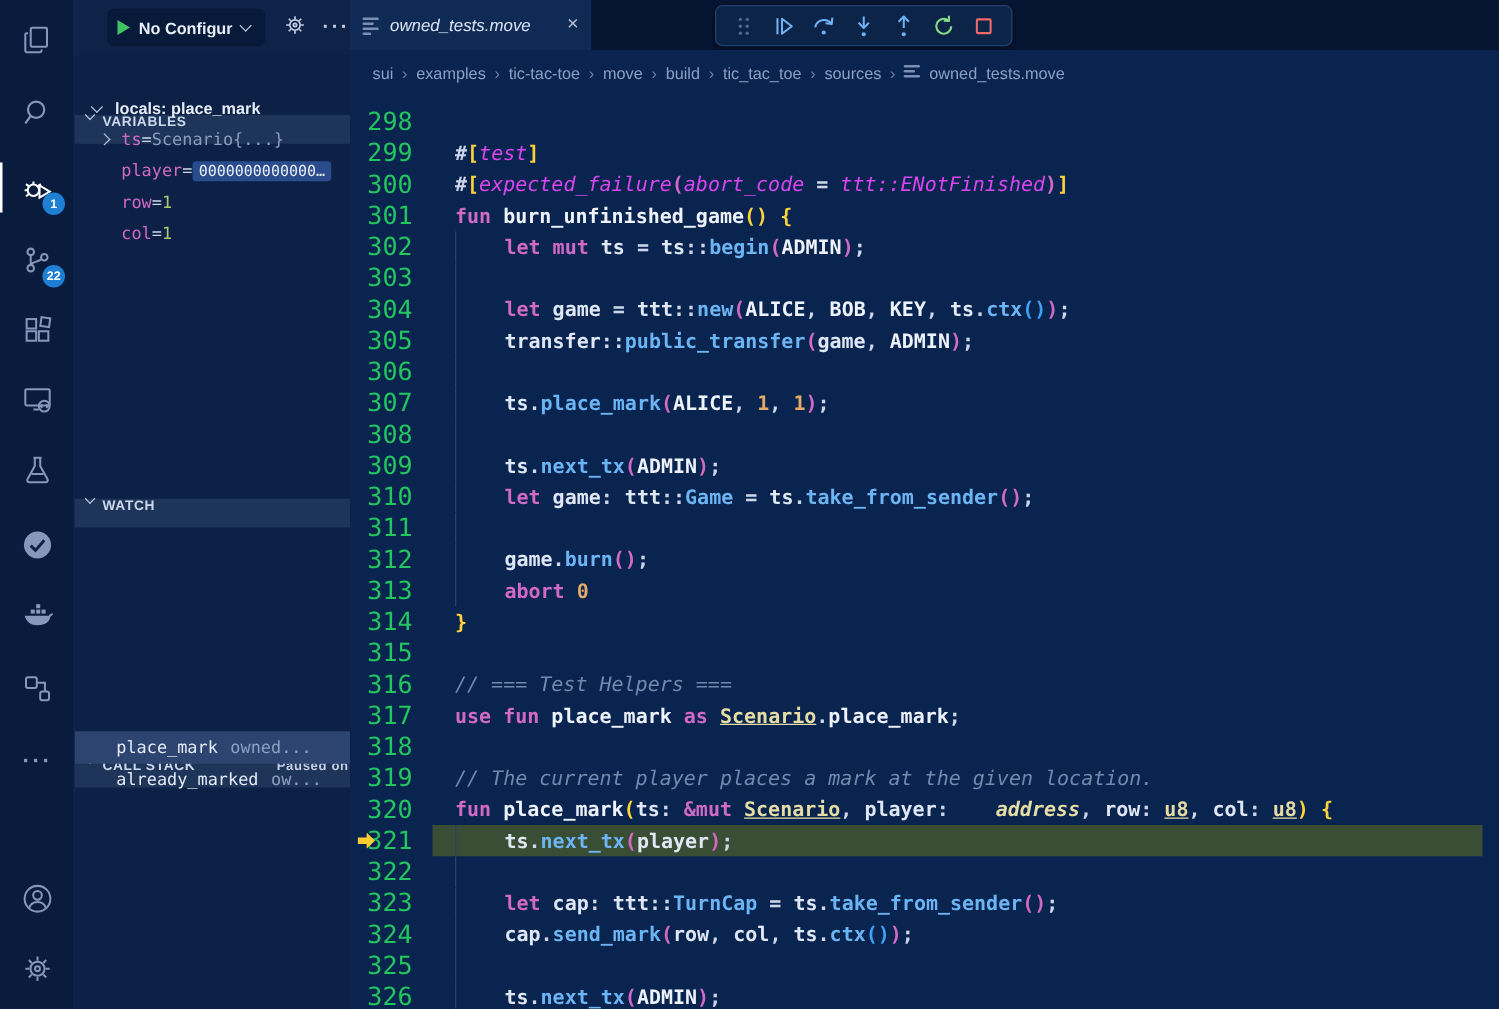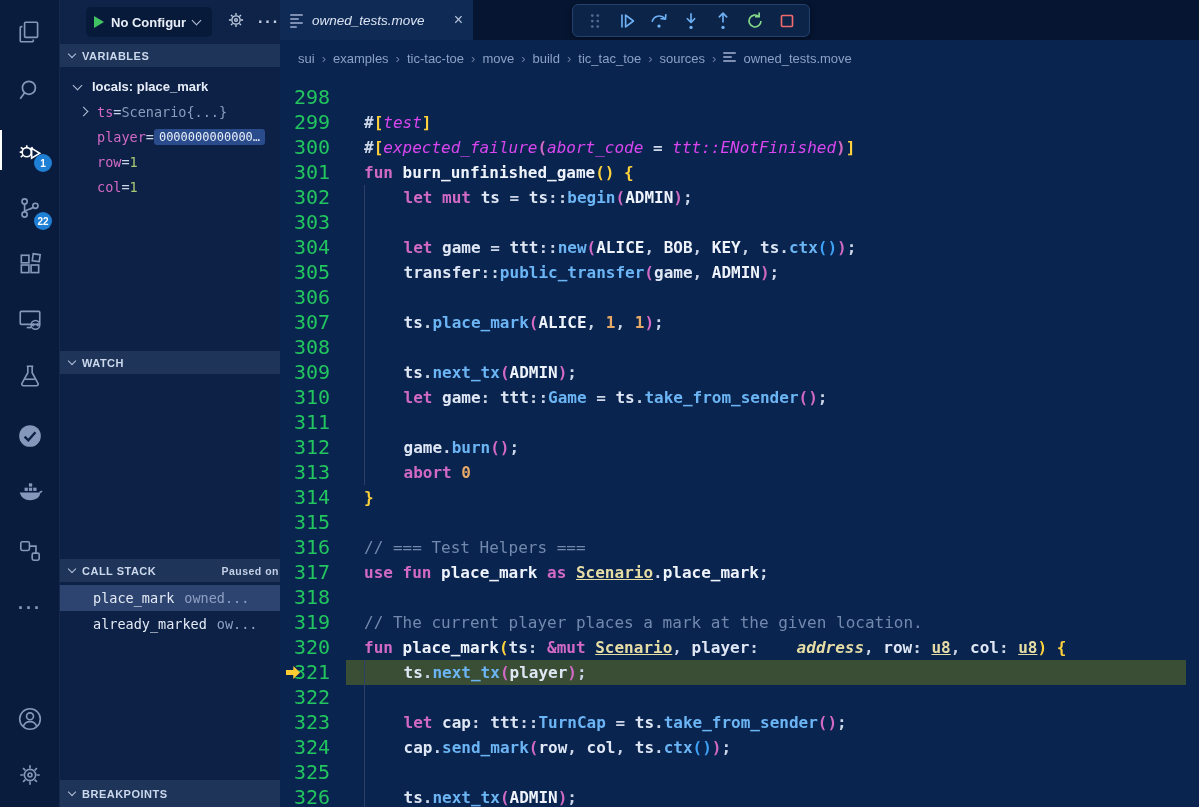--- a/index.html
+++ b/index.html
@@ -20,21 +20,21 @@
   .side-topbar { position:absolute; left:0; top:0; width:220px; height:44px; background:#0f2348; display:flex; align-items:center; }
   .cfg-pill { margin-left:26px; width:132px; height:30px; background:#081a3a; border-radius:5px; display:flex; align-items:center; gap:7px; padding:0 8px; cursor:pointer; }
   .play-tri { width:0; height:0; border-left:10px solid #41c363; border-top:6px solid transparent; border-bottom:6px solid transparent; }
   .cfg-label { color:#e8eef8; font-size:13px; font-weight:bold; white-space:nowrap; overflow:hidden; }
   .chev { width:7px; height:7px; border-right:1.6px solid #b6c3dc; border-bottom:1.6px solid #b6c3dc; transform:rotate(45deg); flex:none; margin-top:-3px; }
   .chev.right { transform:rotate(-45deg); margin-top:0; }
   .topbar-gear { margin-left:14px; color:#c3cee3; cursor:pointer; }
   .topbar-gear svg { width:20px; height:20px; }
   .topbar-more { margin-left:12px; color:#c3cee3; font-size:16px; font-weight:bold; letter-spacing:2px; cursor:pointer; }
 
-  .sec-head { position:absolute; left:0; width:251px; height:23px; background:#1e3459; display:flex; align-items:center; gap:7px; padding-left:9px; color:#ccd8ec; font-size:11px; font-weight:bold; letter-spacing:.5px; cursor:pointer; }
+  .sec-head { position:absolute; left:0; width:251px; height:23px; background:#1e3459; display:flex; align-items:flex-start; gap:7px; padding-left:9px; color:#ccd8ec; font-size:11px; font-weight:bold; letter-spacing:.5px; cursor:pointer;margin-top:48px; }
   .sec-head .chev { width:6px; height:6px; }
   .sec-status { margin-left:auto; margin-right:8px; font-size:10.5px; color:#c2cfe4; white-space:nowrap; }
   .sec-body { position:absolute; left:0; width:220px; overflow:hidden; }
 
   .var-row { height:25px; display:flex; align-items:center; font-family:"DejaVu Sans Mono", monospace; font-size:13.5px; color:#dfe7f4; white-space:nowrap; }
   .var-scope { padding-left:14px; font-family:"Liberation Sans", sans-serif; font-size:13px; font-weight:bold; color:#e6edf8; gap:11px; }
   .var-lead { width:27px; flex:none; display:flex; justify-content:flex-end; }
   .var-name { color:#d26ac5; }
   .var-eq { color:#c9d4e6; }
   .var-val { color:#dfe7f4; }
@@ -76,21 +76,21 @@
 
   .tk-kw { color:#d26ac5; }
   .tk-id { color:#dfe7f4; }
   .tk-def { color:#eef3fb; }
   .tk-const { color:#eef3fb; }
   .tk-call { color:#6cb5f4; }
   .tk-type { color:#e6dda4;text-decoration:underline; }
   .tk-typei { color:#e6dda4; font-style:italic;margin-left:28px; }
   .tk-attr { color:#d946ef; font-style:italic; font-weight:normal; }
   .tk-num { color:#e6a968; }
-  .tk-com { color:#7289ad; font-weight:normal; }
+  .tk-com { color:#7289ad; font-weight:normal;font-style:italic; }
   .tk-b1 { color:#ffd23c; }
   .tk-b2 { color:#d26ac5; }
   .tk-b3 { color:#3da1f5; }
   .tk-pun { color:#ccd6e8; }
 </style>
 </head>
 <body>
 
 <div id="app">
 

